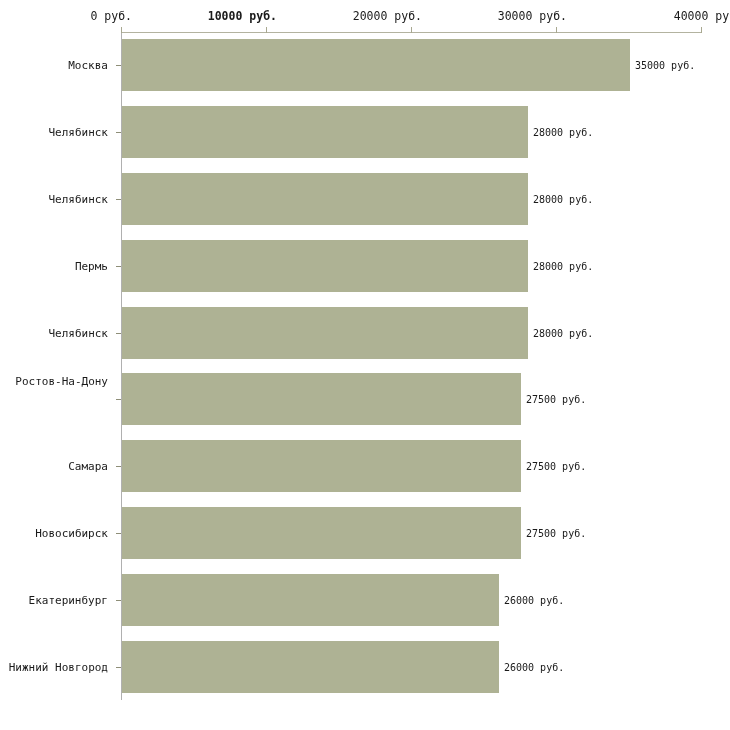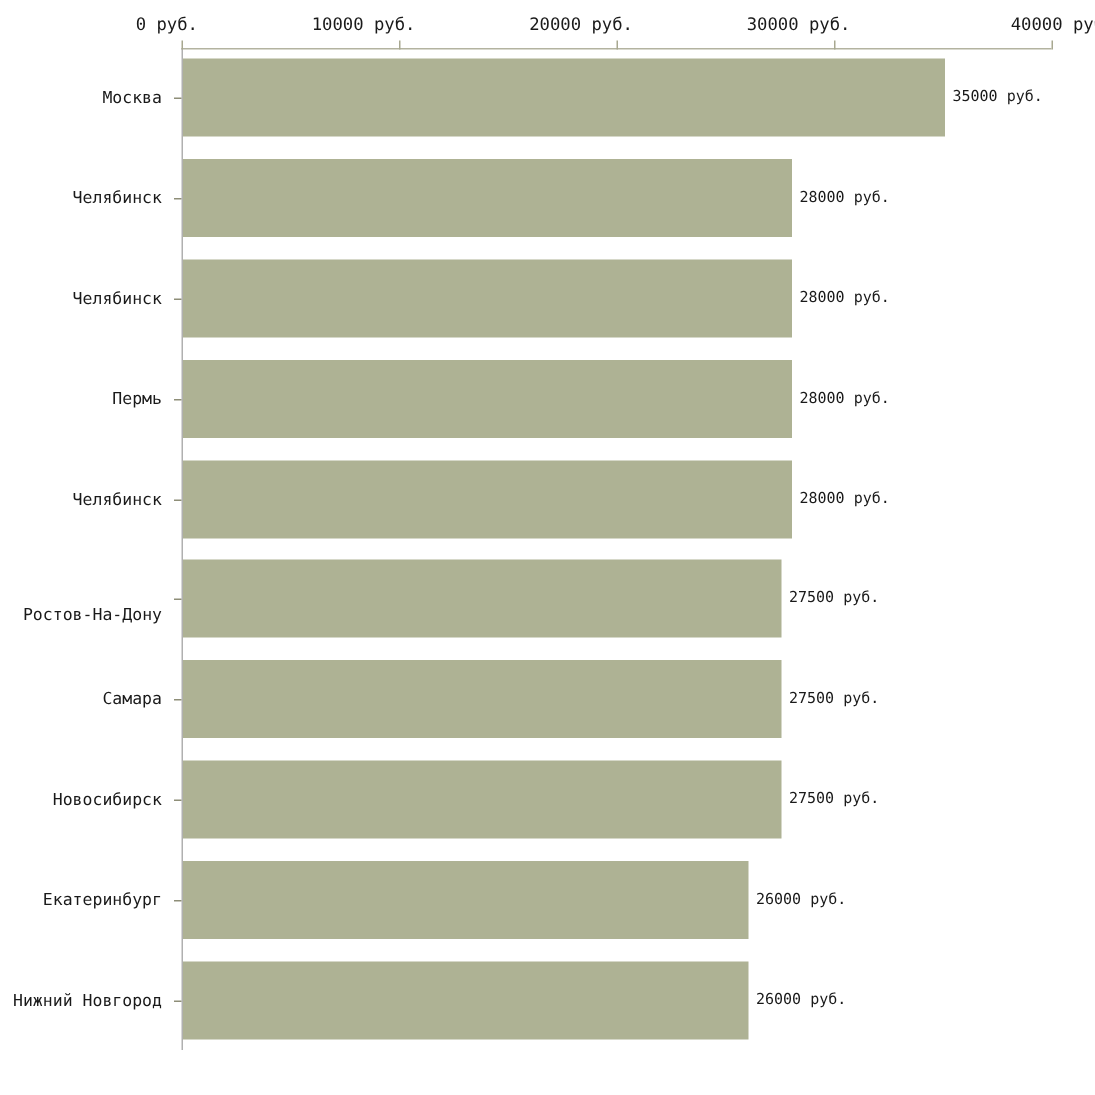--- a/index.html
+++ b/index.html
@@ -90,21 +90,21 @@
 
 <div id="chart-root">
 
   <div class="x-axis-line"></div>
   <div class="y-axis-line"></div>
 
   <div id="x-ticks">
       <div class="x-tick" style="left: 121px;"></div>
       <div class="x-tick-label" style="left: 132px;">0 руб.</div>
       <div class="x-tick" style="left: 266px;"></div>
-      <div class="x-tick-label" style="left: 277px;">10000 руб.</div>
+      <div class="x-tick-label" style="left: 277px; font-weight: bold;">10000 руб.</div>
       <div class="x-tick" style="left: 411px;"></div>
       <div class="x-tick-label" style="left: 422px;">20000 руб.</div>
       <div class="x-tick" style="left: 556px;"></div>
       <div class="x-tick-label" style="left: 567px;">30000 руб.</div>
       <div class="x-tick" style="left: 701px;"></div>
       <div class="x-tick-label" style="left: 743px;">40000 руб.</div>
     </div>
   <div id="y-ticks">
       <div class="y-tick" style="top: 65px;"></div>
       <div class="y-tick" style="top: 132px;"></div>
@@ -116,21 +116,21 @@
       <div class="y-tick" style="top: 533px;"></div>
       <div class="y-tick" style="top: 600px;"></div>
       <div class="y-tick" style="top: 667px;"></div>
     </div>
   <div id="cat-labels">
       <div class="cat-label" style="top: 65px;">Москва</div>
       <div class="cat-label" style="top: 132px;">Челябинск</div>
       <div class="cat-label" style="top: 199px;">Челябинск</div>
       <div class="cat-label" style="top: 266px;">Пермь</div>
       <div class="cat-label" style="top: 333px;">Челябинск</div>
-      <div class="cat-label" style="top: 410px; text-align: center;">Ростов-На-Дону</div>
+      <div class="cat-label" style="top: 381px; text-align: center;">Ростов-На-Дону</div>
       <div class="cat-label" style="top: 466px;">Самара</div>
       <div class="cat-label" style="top: 533px;">Новосибирск</div>
       <div class="cat-label" style="top: 600px;">Екатеринбург</div>
       <div class="cat-label" style="top: 667px;">Нижний Новгород</div>
     </div>
   <div id="bars">
       <div class="bar" style="left: 122px; top: 39px; width: 508px; height: 52px; background: rgb(174, 178, 148);"></div>
       <div class="bar" style="left: 122px; top: 106px; width: 406px; height: 52px; background: rgb(174, 178, 148);"></div>
       <div class="bar" style="left: 122px; top: 173px; width: 406px; height: 52px; background: rgb(174, 178, 148);"></div>
       <div class="bar" style="left: 122px; top: 240px; width: 406px; height: 52px; background: rgb(174, 178, 148);"></div>

